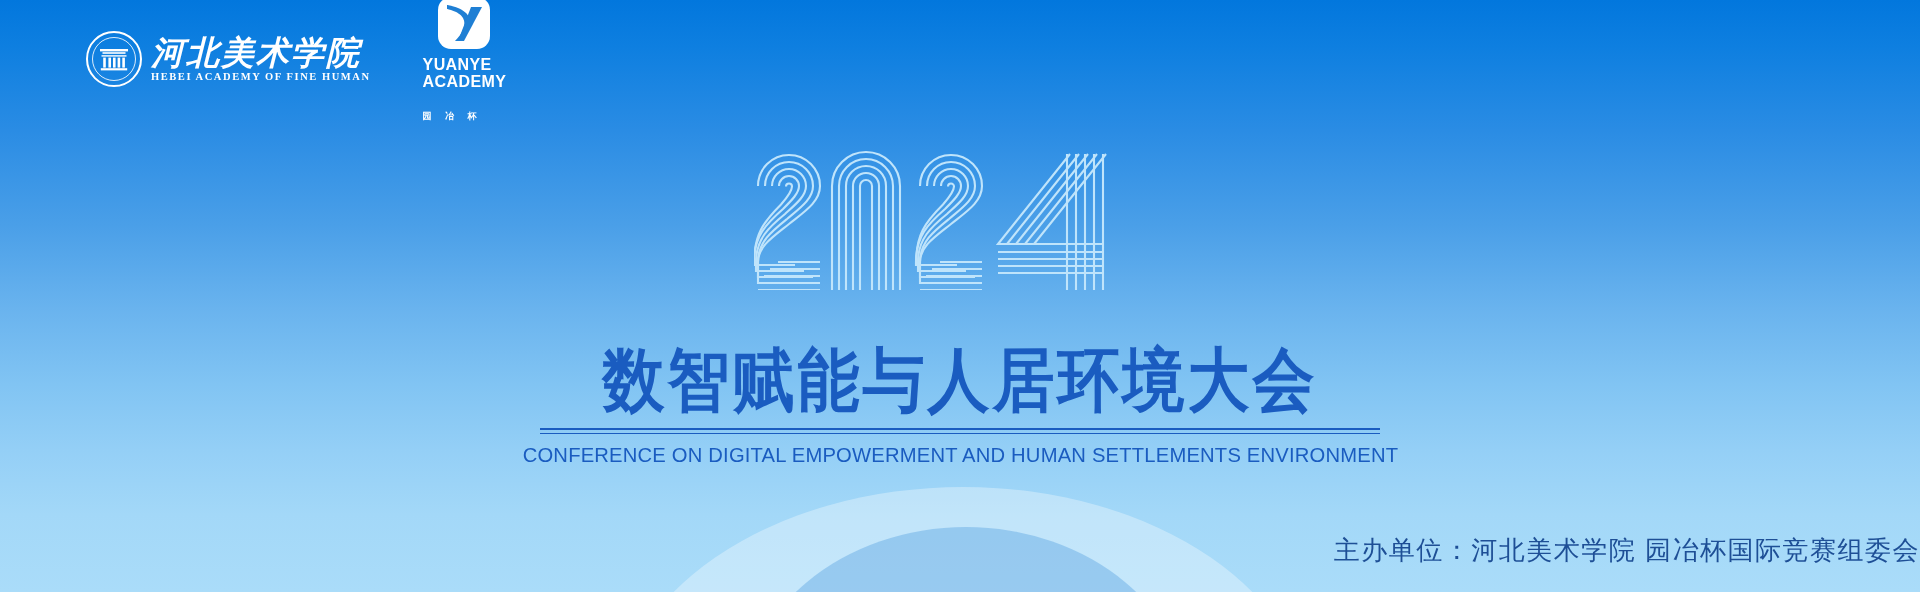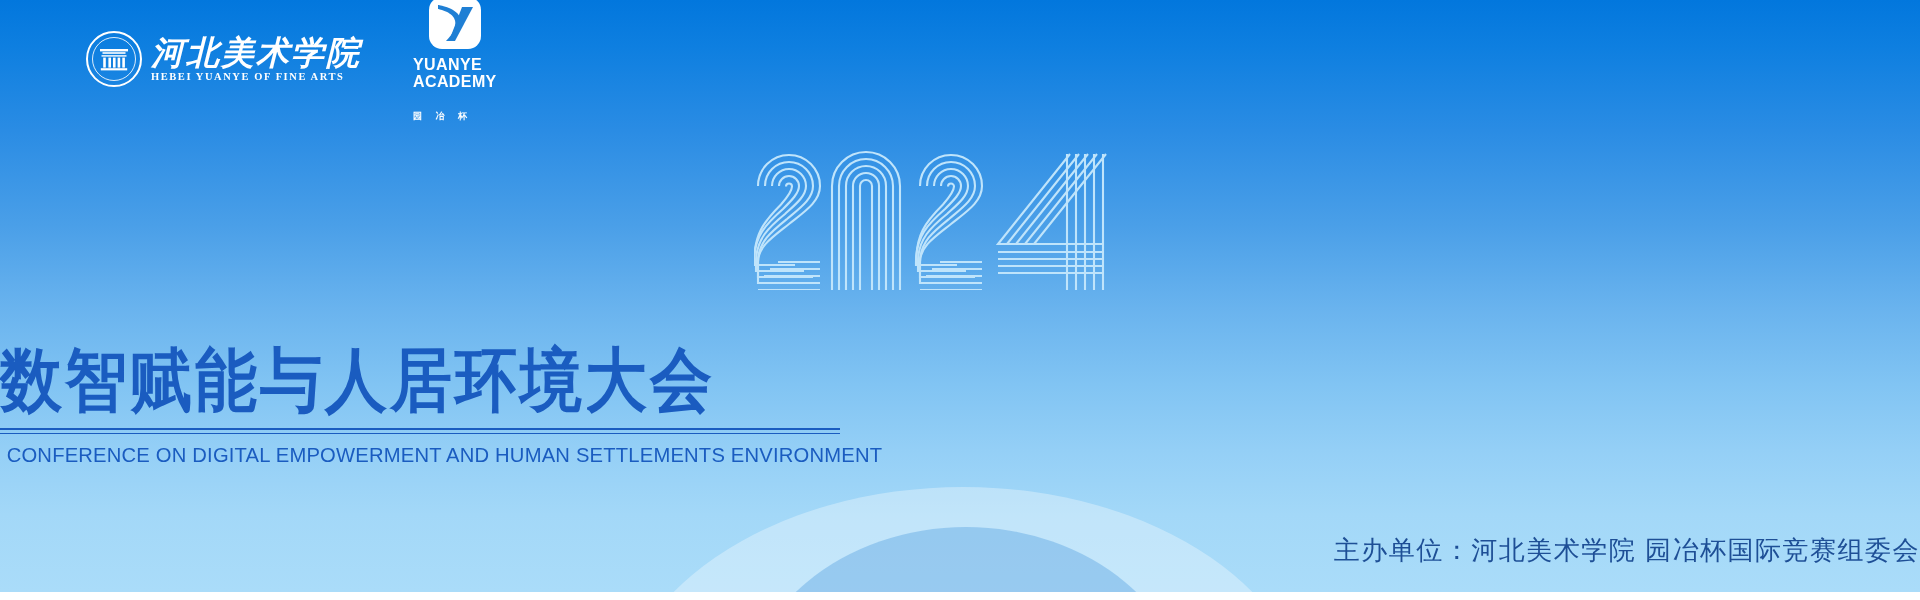--- a/index.html
+++ b/index.html
@@ -124,21 +124,21 @@
     position:absolute;
     left:0; right:0; top:140px;
     display:flex; justify-content:center;
   }
   #year-svg { display:block; }
 
   
   #title-block {
     position:absolute;
     left:0; right:0; top:340px;
-    display:flex; flex-direction:column; align-items:flex-start;
+    display:flex; flex-direction:column; align-items:center;
   }
   #title-cn {
     font-family:"Liberation Sans","DejaVu Sans",sans-serif;
     font-size:62px; line-height:72px;
     font-weight:700;
     color:#1a5cc0;
     letter-spacing:3px;
     white-space:nowrap;
     transform:scaleY(1.12);
     transform-origin:center top;
@@ -190,21 +190,21 @@
           <rect x="3.2" y="8.6" width="2.6" height="10" fill="#fff"></rect>
           <rect x="8.4" y="8.6" width="2.6" height="10" fill="#fff"></rect>
           <rect x="13.0" y="8.6" width="2.6" height="10" fill="#fff"></rect>
           <rect x="17.6" y="8.6" width="2.6" height="10" fill="#fff"></rect>
           <rect x="22.3" y="8.6" width="2.6" height="10" fill="#fff"></rect>
           <rect x="0.8" y="19.2" width="26.4" height="2.2" fill="#fff"></rect>
         </svg>
       </div>
       <div class="hebei-words">
         <div class="hebei-cn">河北美术学院</div>
-        <div class="hebei-en">HEBEI YUANYE OF FINE ARTS</div>
+        <div class="hebei-en">HEBEI ACADEMY OF FINE HUMAN</div>
       </div>
     </div>
 
     <div class="yuanye-lockup">
       <div class="yuanye-mark">
         <svg viewBox="0 0 52 52" width="52" height="52">
           <path d="M9 8 C9 8 26 10 31 20 C35 28 29 38 22 44 L17 44 C24 37 29 28 25 21 C21 14 9 12 9 12 Z" fill="#1f7fd4"></path>
           <path d="M33 10 L44 10 L26 44 L20 44 Z" fill="#1f7fd4"></path>
         </svg>
       </div>

